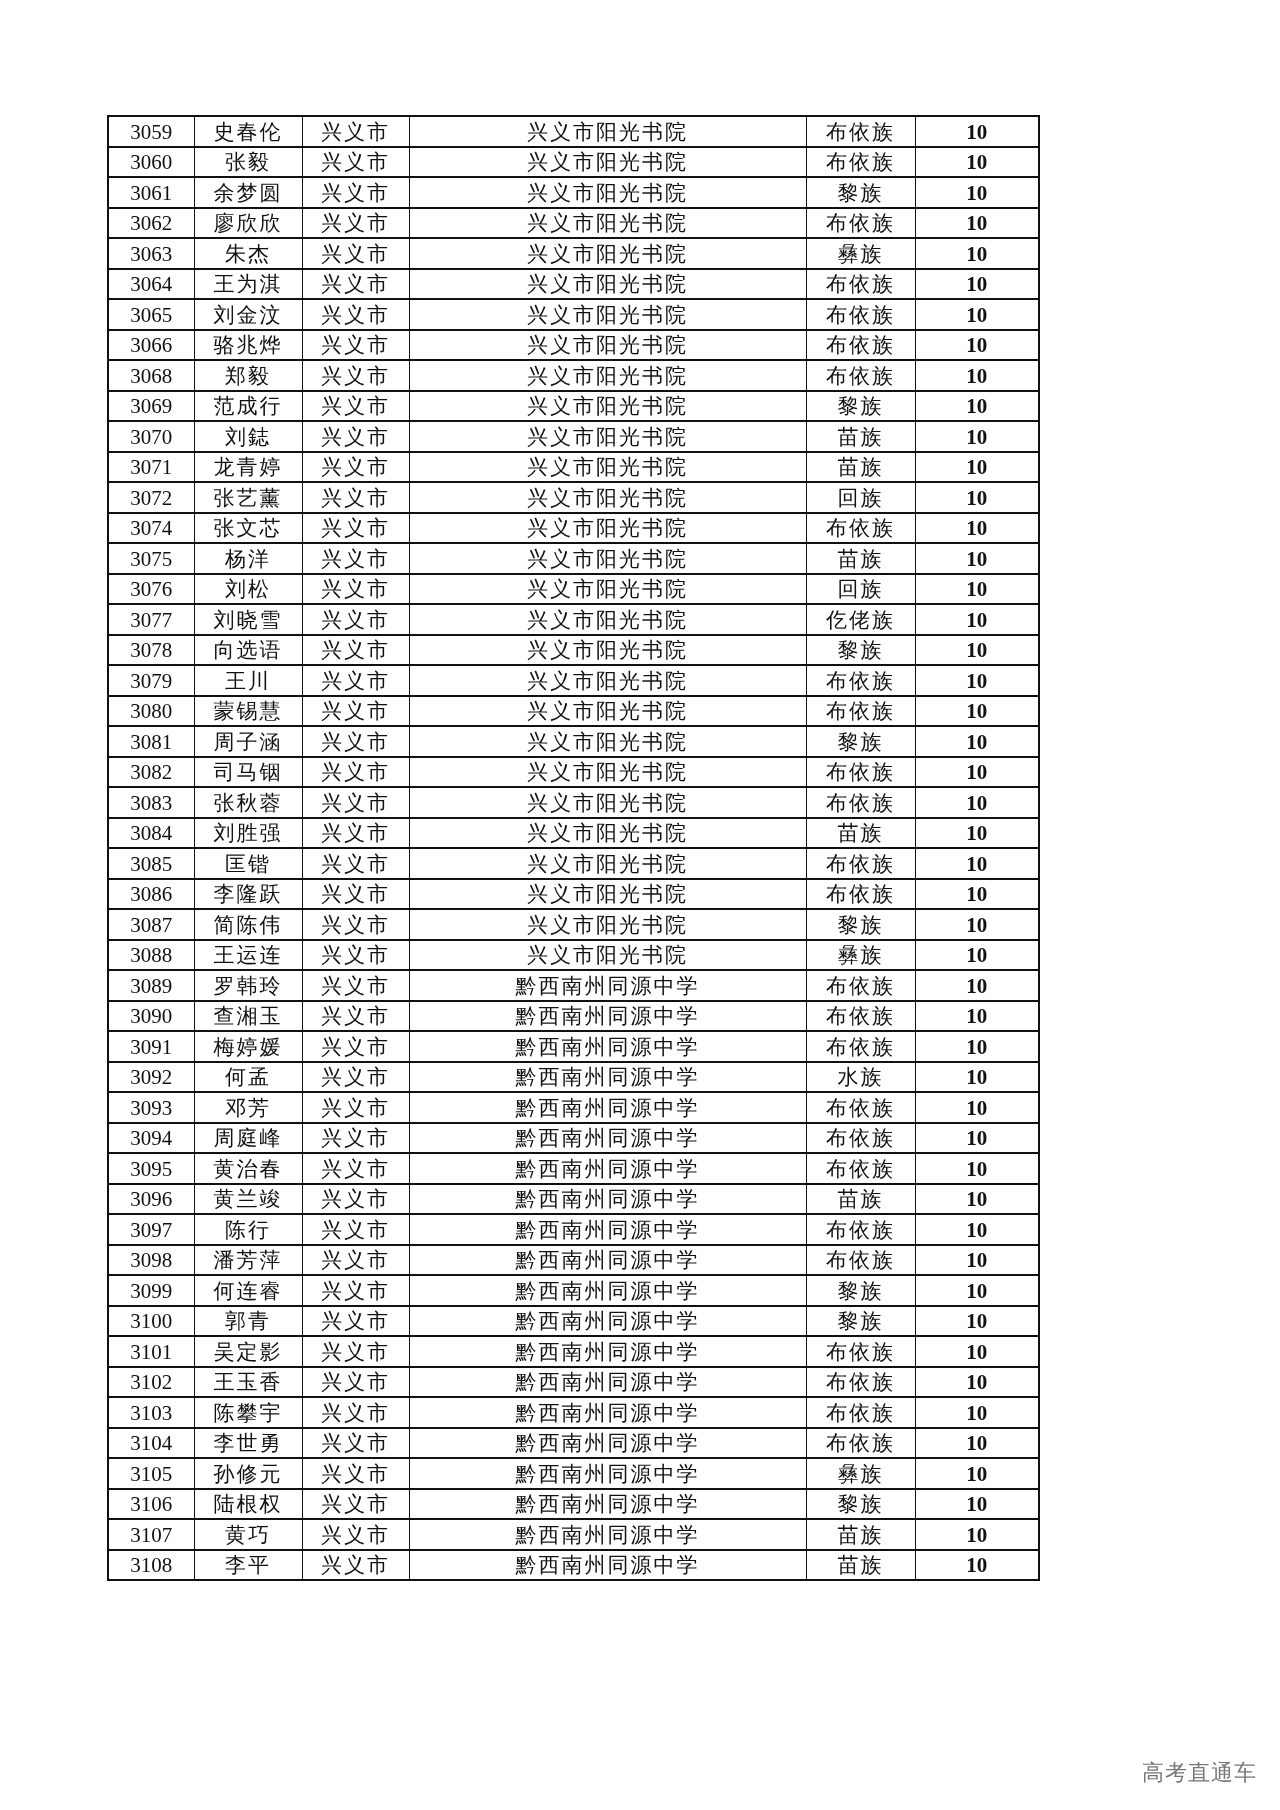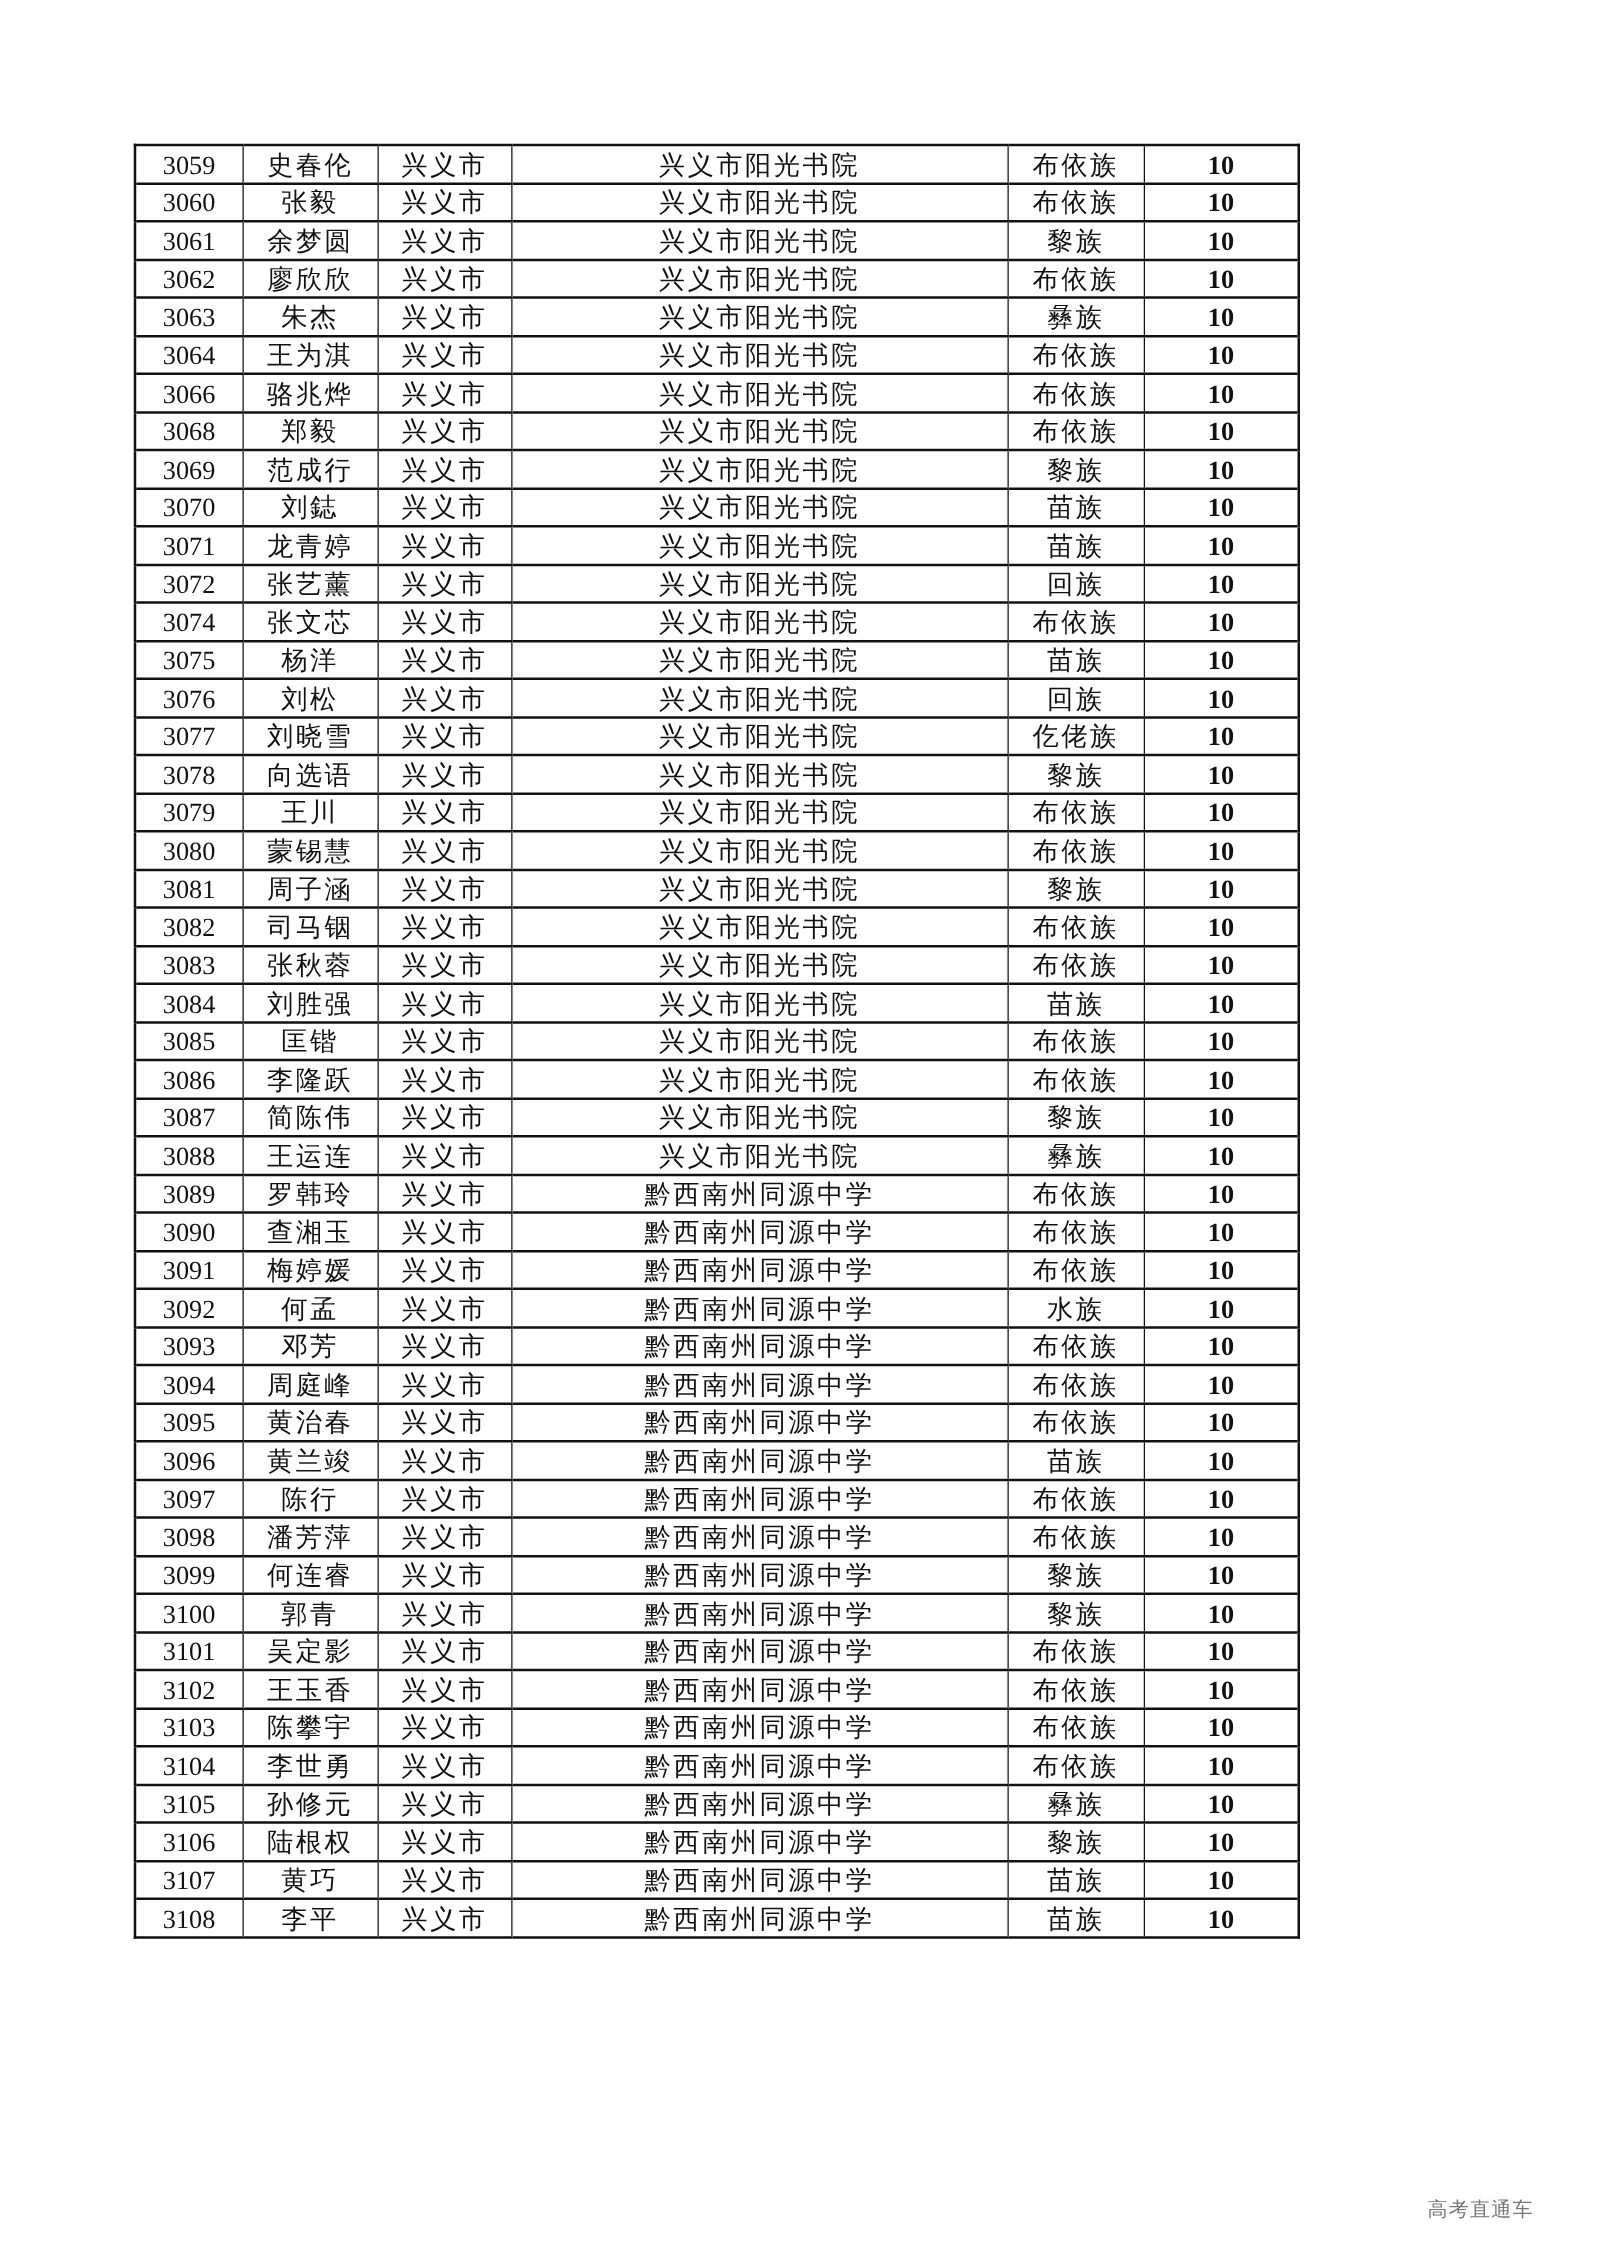--- a/index.html
+++ b/index.html
@@ -11,21 +11,21 @@
   table.roster td { height: 28.5px; padding: 0; border: 1px solid #111;
                     border-top-width: 2px; text-align: center; vertical-align: bottom;
                     font-size: 21px; line-height: 27px; white-space: nowrap; overflow: hidden; }
   table.roster tr:first-child td { border-top-width: 2px; }
   table.roster td:first-child { border-left-width: 2px; }
   table.roster td:last-child { border-right-width: 2px; }
   table.roster tr:last-child td { border-bottom-width: 2px; }
   td.c-no { font-family: "Liberation Serif", "DejaVu Serif", serif; font-size: 23px; letter-spacing: 0px; }
   td.c-score { font-family: "Liberation Serif", "DejaVu Serif", serif; font-size: 23px; font-weight: bold; }
   td.c-name, td.c-city, td.c-school, td.c-eth { font-family: "DejaVu Serif", serif; letter-spacing: 2px; }
-  .watermark { position: absolute; left: 1142px; top: 1758px; font-size: 16px; color: #777;
+  .watermark { position: absolute; left: 1142px; top: 1758px; font-size: 22px; color: #777;
                font-family: "DejaVu Sans", sans-serif; letter-spacing: 1px; text-align: center; }
 </style>
 </head>
 <body>
 
 <div class="page">
   <table class="roster">
     <colgroup>
       <col style="width:86px">
       <col style="width:108px">
@@ -77,20 +77,28 @@
   </tr>
         <tr>
     <td class="c-no">3064</td>
     <td class="c-name">王为淇</td>
     <td class="c-city">兴义市</td>
     <td class="c-school">兴义市阳光书院</td>
     <td class="c-eth">布依族</td>
     <td class="c-score">10</td>
   </tr>
         <tr>
+    <td class="c-no">3065</td>
+    <td class="c-name">刘金汶</td>
+    <td class="c-city">兴义市</td>
+    <td class="c-school">兴义市阳光书院</td>
+    <td class="c-eth">布依族</td>
+    <td class="c-score">10</td>
+  </tr>
+        <tr>
     <td class="c-no">3066</td>
     <td class="c-name">骆兆烨</td>
     <td class="c-city">兴义市</td>
     <td class="c-school">兴义市阳光书院</td>
     <td class="c-eth">布依族</td>
     <td class="c-score">10</td>
   </tr>
         <tr>
     <td class="c-no">3068</td>
     <td class="c-name">郑毅</td>

